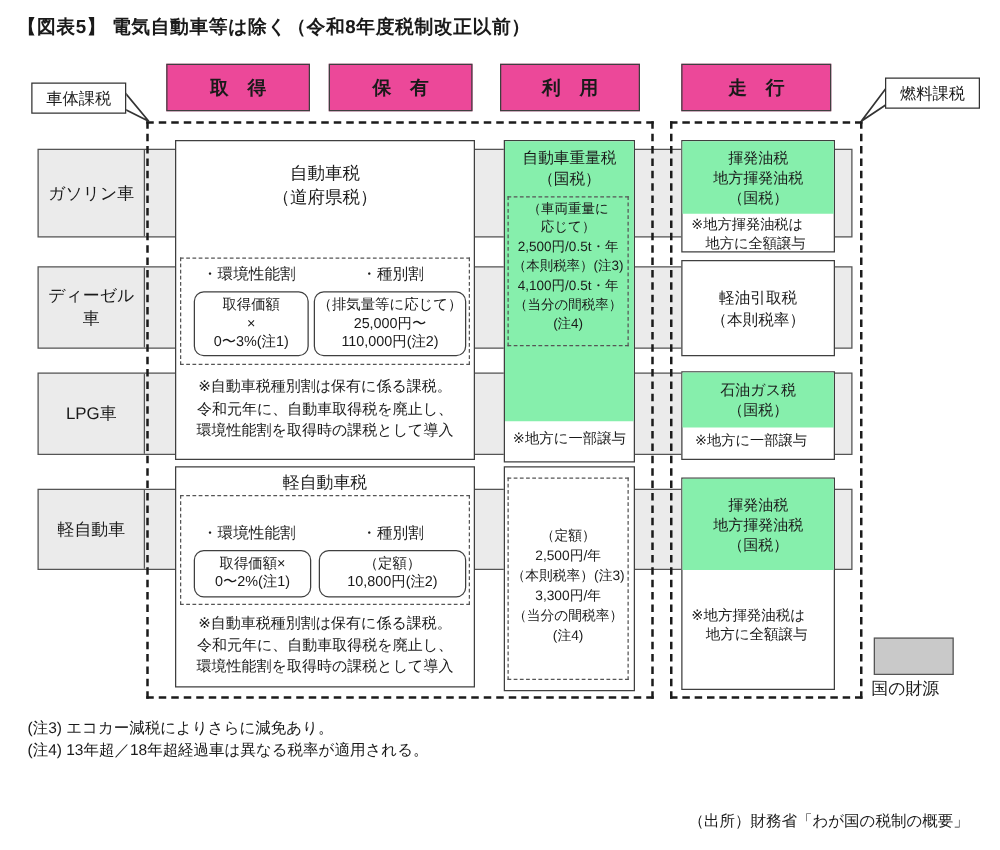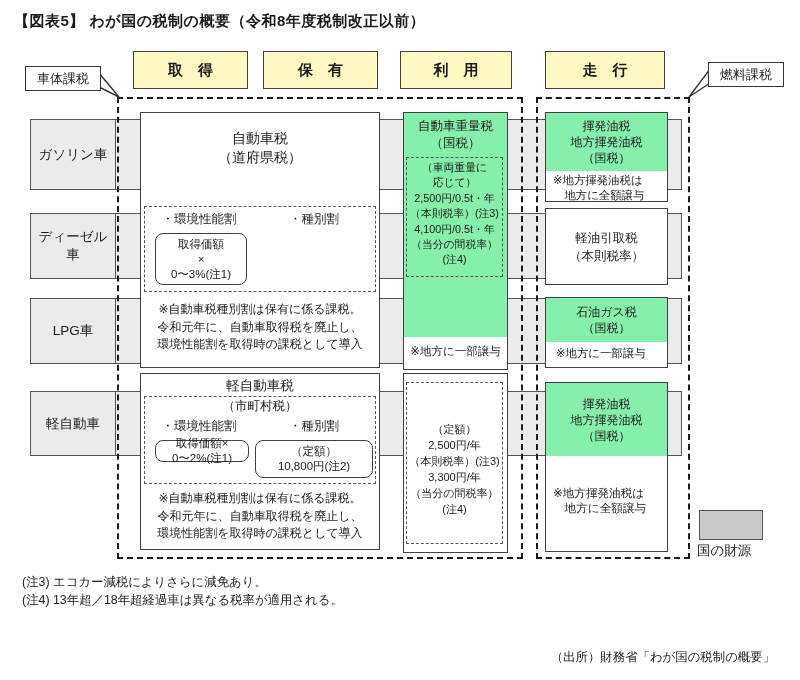--- a/index.html
+++ b/index.html
@@ -8,21 +8,21 @@
     position:relative; width:800px; height:680px; background:#ffffff;
     font-family:"Liberation Sans","DejaVu Sans",sans-serif; color:#1a1a1a;
     overflow:hidden;
   }
   .title {
     position:absolute; left:14px; top:12px; font-size:15px; font-weight:bold;
     letter-spacing:.5px;
   }
   
   .col-header {
-    position:absolute; top:51px; height:38px; background:#fef9c3;
+    position:absolute; top:51px; height:38px; background:#ec4899;
     border:1.5px solid #3f3f3f; display:flex; align-items:center; justify-content:center;
     font-size:15px; font-weight:bold; z-index:3;
   }
   
   .callout {
     position:absolute; height:25px; width:76px; background:#fff; border:1.5px solid #333;
     display:flex; align-items:center; justify-content:center; font-size:13px; z-index:5;
   }
   .pointer-svg { position:absolute; left:0; top:0; z-index:4; pointer-events:none; }
   
@@ -61,21 +61,21 @@
   .legend-label { position:absolute; left:697px; top:542px; font-size:13.5px; z-index:3; }
   
   .footnotes { position:absolute; left:22px; top:574px; font-size:12.4px; line-height:17.6px; }
   .source { position:absolute; right:25px; top:649px; font-size:12.4px; }
 </style>
 </head>
 <body>
 
 <div class="canvas">
 
-  <div class="title">【図表5】 わが国の税制の概要（令和8年度税制改正以前）</div>
+  <div class="title">【図表5】 電気自動車等は除く（令和8年度税制改正以前）</div>
 
   <div class="col-header" style="left:133px;width:115px">取　得</div>
   <div class="col-header" style="left:263px;width:115px">保　有</div>
   <div class="col-header" style="left:400px;width:112px">利　用</div>
   <div class="col-header" style="left:545px;width:120px">走　行</div>
 
   <div class="band" style="top:119px;height:71px">
     <div class="band-label">ガソリン車</div>
   </div>
   <div class="band" style="top:213px;height:66px">
@@ -94,33 +94,35 @@
 
   <div class="box" style="left:140px;top:112px;width:240px;height:256px">
     <div class="box-title" style="top:16px">自動車税
 （道府県税）</div>
     <div class="inner-dashed" style="left:3px;right:3px;top:93px;height:86px">
       <div class="small-label" style="left:6px;top:4px;width:96px">・環境性能割</div>
       <div class="small-label" style="left:110px;top:4px;width:118px">・種別割</div>
       <div class="round-box" style="left:10px;top:26px;width:92px;height:52px">取得価額
 ×
 0〜3%(注1)</div>
+      <div class="round-box" style="left:106px;top:26px;width:122px;height:52px">（排気量等に応じて）
+25,000円〜
+110,000円(注2)</div>
     </div>
     <div class="box-note" style="top:188px">※自動車税種別割は保有に係る課税。
 令和元年に、自動車取得税を廃止し、
 環境性能割を取得時の課税として導入</div>
   </div>
 
   <div class="box" style="left:140px;top:373px;width:240px;height:177px">
     <div class="box-title" style="top:2px;font-size:13.5px">軽自動車税</div>
     <div class="inner-dashed" style="left:3px;right:3px;top:22px;height:88px">
-      <div class="small-label" style="left:0;top:1px;width:100%">（市町村税）</div>
       <div class="small-label" style="left:4px;top:21px;width:100px">・環境性能割</div>
       <div class="small-label" style="left:112px;top:21px;width:114px">・種別割</div>
-      <div class="round-box" style="left:10px;top:43px;width:94px;height:22px">取得価額×
+      <div class="round-box" style="left:10px;top:43px;width:94px;height:38px">取得価額×
 0〜2%(注1)</div>
       <div class="round-box" style="left:110px;top:43px;width:118px;height:38px">（定額）
 10,800円(注2)</div>
     </div>
     <div class="box-note" style="top:116px">※自動車税種別割は保有に係る課税。
 令和元年に、自動車取得税を廃止し、
 環境性能割を取得時の課税として導入</div>
   </div>
 
   <div class="box" style="left:403px;top:112px;width:105px;height:258px">

